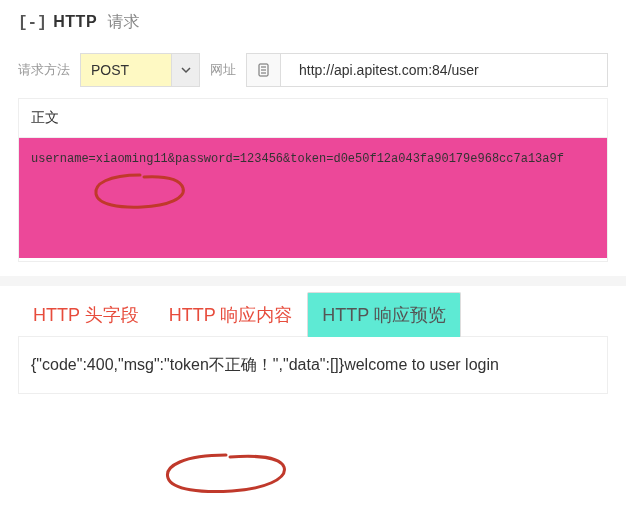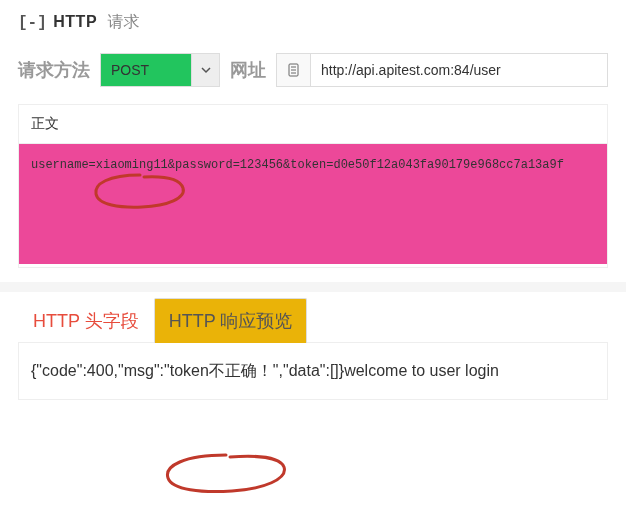--- a/index.html
+++ b/index.html
@@ -33,31 +33,30 @@
     margin-left: 6px;
   }
   .row {
     display: flex;
     align-items: center;
     padding: 8px 18px;
     gap: 10px;
   }
   .form-label {
     color: #999;
-    font-size: 18px;
+    font-size: 13px;
     white-space: nowrap;
-    font-weight: bold;
   }
   .select-wrap {
     position: relative;
     display: flex;
     border: 1px solid #ddd;
     height: 34px;
     width: 120px;
-    background: #22c55e;
+    background: #fef9c3;
   }
   .select-value {
     flex: 1;
     display: flex;
     align-items: center;
     padding: 0 10px;
     color: #333;
   }
   .select-caret {
     width: 28px;
@@ -68,20 +67,21 @@
     border-left: 1px solid #ddd;
   }
   .select-caret svg { width: 10px; height: 10px; }
   .url-input-wrap {
     flex: 1;
     display: flex;
     align-items: center;
     border: 1px solid #ddd;
     height: 34px;
     background: #fff;
+    gap: 8px;
   }
   .url-icon {
     width: 34px;
     height: 32px;
     display: flex;
     align-items: center;
     justify-content: center;
     border-right: 1px solid #ddd;
     color: #666;
     background: #f9f9f9;
@@ -90,21 +90,21 @@
   .url-input {
     flex: 1;
     border: none;
     outline: none;
     padding: 0 10px;
     height: 32px;
     font-size: 14px;
     color: #333;
   }
   .body-box {
-    margin: 9px 18px 14px 18px;
+    margin: 3px 18px 14px 18px;
     border: 1px solid #eee;
   }
   .body-box-header {
     padding: 10px 12px;
     color: #333;
     font-size: 14px;
     border-bottom: 1px solid #eee;
   }
   .body-textarea {
     width: 100%;
@@ -133,21 +133,21 @@
     font-size: 18px;
     cursor: pointer;
     color: #e74c3c;
     border: 1px solid transparent;
     border-bottom: none;
     margin-bottom: -1px;
   }
   .tab.active {
     color: #555;
     border-color: #ddd;
-    background: #eab308;
+    background: #5eead4;
     border-radius: 2px 2px 0 0;
   }
   .response-box {
     margin: 0 18px 0 18px;
     border: 1px solid #eee;
     border-top: 1px solid #eee;
     padding: 16px 12px;
     font-family: "Helvetica Neue", Arial, sans-serif;
     font-size: 16px;
     color: #333;
@@ -200,20 +200,21 @@
   <div class="body-box">
     <div class="body-box-header">正文</div>
     <textarea class="body-textarea" style="">username=xiaoming11&amp;password=123456&amp;token=d0e50f12a043fa90179e968cc7a13a9f</textarea>
   </div>
 
   <div class="divider"></div>
 
 
   <div class="tabs">
     <div class="tab">HTTP 头字段</div>
+    <div class="tab">HTTP 响应内容</div>
     <div class="tab active">HTTP 响应预览</div>
   </div>
 
   <div class="response-box">{"code":400,"msg":"token不正确！","data":[]}welcome to user login</div>
 </div>
 
 <svg class="annot" style="left:90px; top:172px; width:100px; height:40px;" viewBox="0 0 100 40">
   <path d="M50 3 C18 3 4 12 6 22 C8 33 30 36 52 35 C78 34 96 26 93 16 C90 7 74 4 54 5" fill="none" stroke="#c0392b" stroke-width="3" stroke-linecap="round"></path>
 </svg>
 <svg class="annot" style="left:160px; top:452px; width:132px; height:44px;" viewBox="0 0 132 44">

